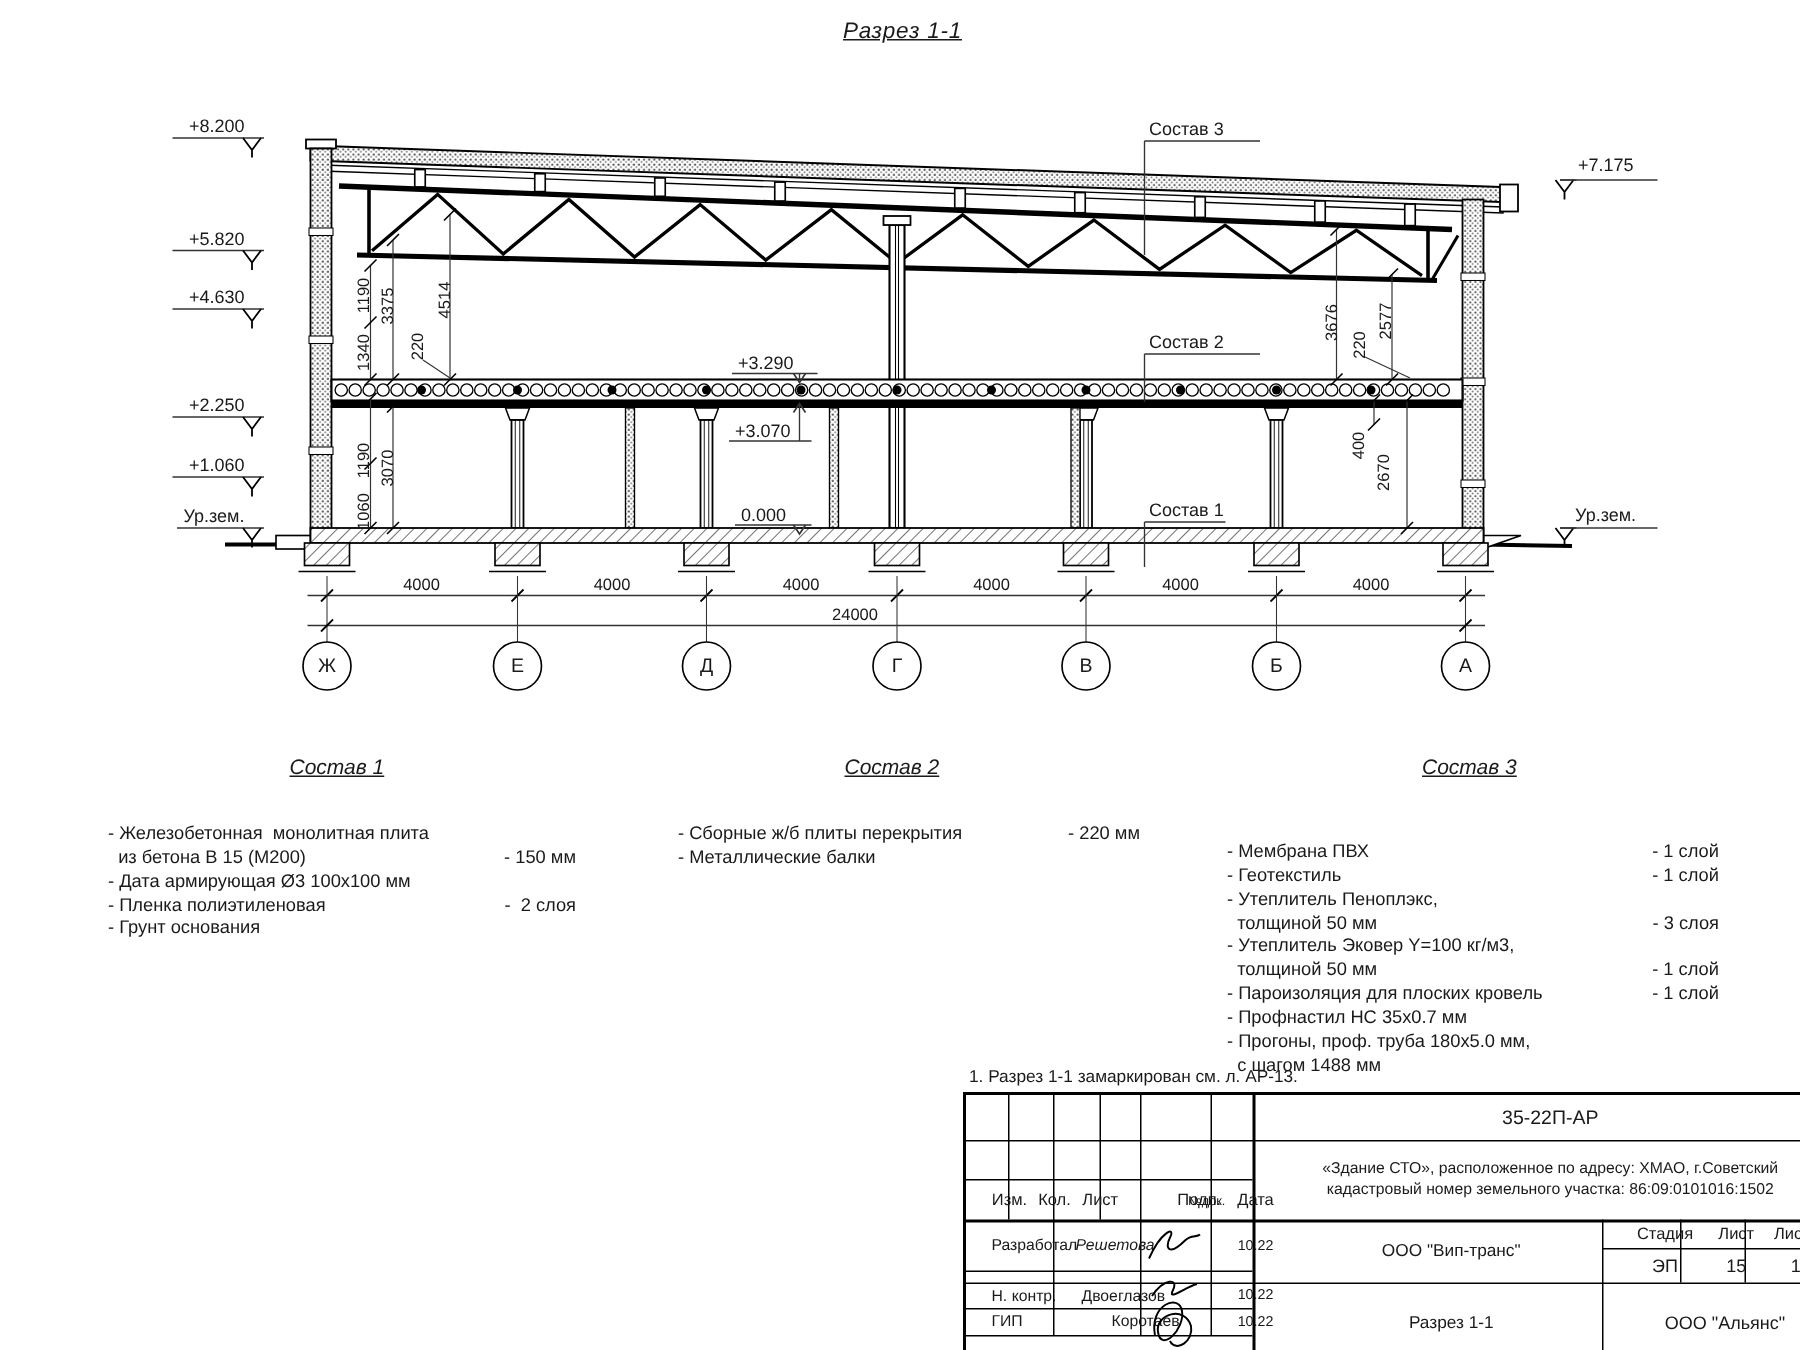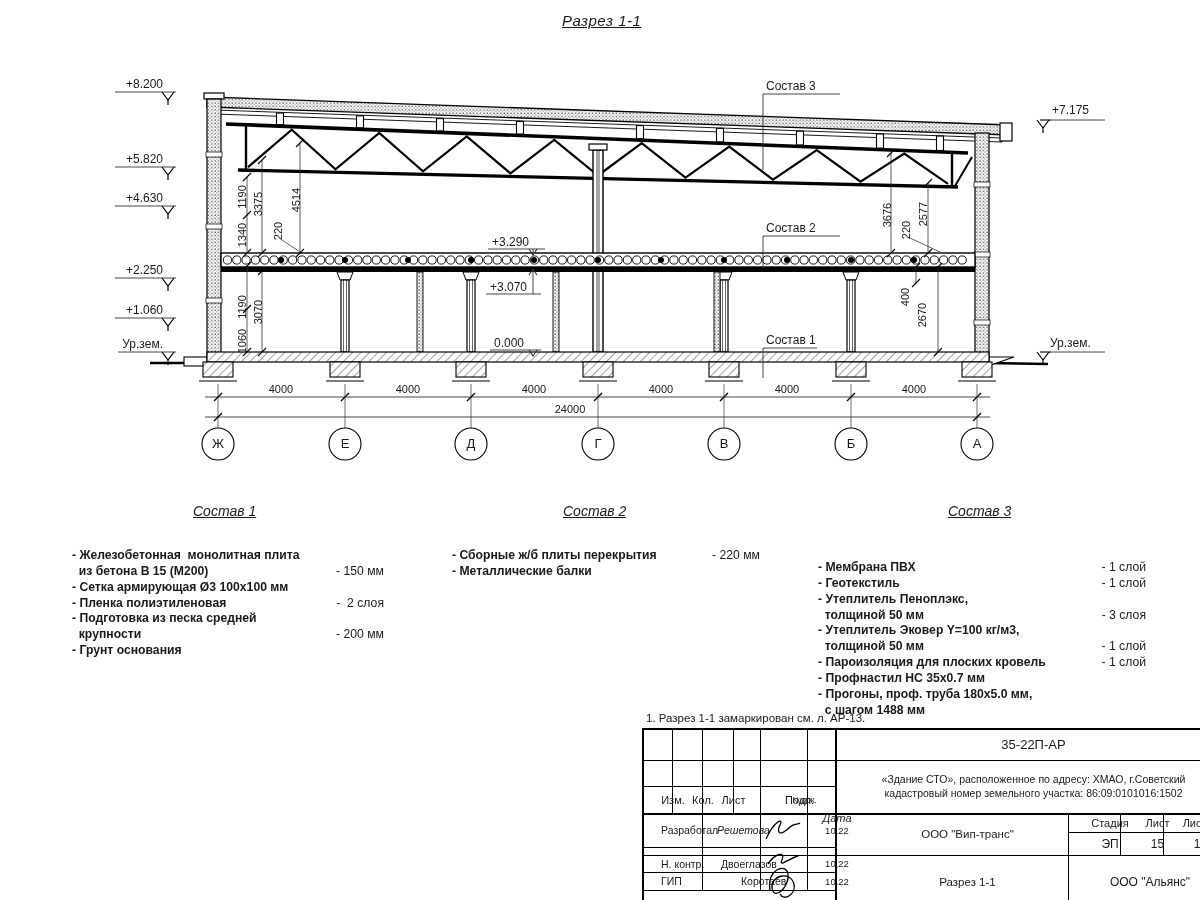--- a/index.html
+++ b/index.html
@@ -3,21 +3,21 @@
 <meta charset="utf-8">
 <style>
   html,body{margin:0;padding:0;background:#e8e8e8;}
   .page{position:relative;width:1200px;height:900px;background:#ffffff;overflow:hidden;
         font-family:"Liberation Sans",sans-serif;color:#1a1a1a;}
   .abs{position:absolute;}
   .drw-title{font-size:15px;font-style:italic;text-decoration:underline;letter-spacing:.5px;}
   .sostav-h{font-size:14px;font-style:italic;text-decoration:underline;}
   .sostav-list{font-size:12.2px;line-height:1.3;}
   .s-row{display:flex;justify-content:space-between;align-items:flex-end;}
-  .s-text{white-space:pre;font-weight:bold;}
+  .s-text{white-space:pre;}
   .s-val{white-space:pre;margin-left:8px;}
   .note{font-size:11.5px;}
   
   .tb{position:absolute;left:642px;top:728px;width:600px;height:180px;font-size:11px;}
   .tb .hl{position:absolute;background:#000;height:1px;}
   .tb .vl{position:absolute;background:#000;width:1px;}
   .tb .thick{height:2px;}
   .tb .vthick{width:2px;}
   .cell{position:absolute;display:flex;align-items:center;justify-content:center;text-align:center;margin-left:16px;}
   .cell.left{justify-content:flex-start;text-align:left;}
@@ -390,30 +390,26 @@
     <text class="axtxt" x="977" y="448" text-anchor="middle">А</text>
   </svg>
 
   <div class="abs sostav-h" style="left:193px;top:503px;">Состав 1</div>
   <div class="abs sostav-list" style="left:72px;top:548px;width:312px;">
       <div class="s-row">
         <div class="s-text">- Железобетонная  монолитная плита<br>  из бетона В 15 (М200)</div>
         <div class="s-val">- 150 мм</div>
       </div>
       <div class="s-row">
-        <div class="s-text">- Сетка армирующая Ø3 100х100 мм</div>
+        <div class="s-text">- Дата армирующая Ø3 100х100 мм</div>
         <div class="s-val"></div>
       </div>
       <div class="s-row">
         <div class="s-text">- Пленка полиэтиленовая</div>
         <div class="s-val">-  2 слоя</div>
-      </div>
-      <div class="s-row">
-        <div class="s-text">- Подготовка из песка средней<br>  крупности</div>
-        <div class="s-val">- 200 мм</div>
       </div>
       <div class="s-row">
         <div class="s-text">- Грунт основания</div>
         <div class="s-val"></div>
       </div>
     </div>
 
   <div class="abs sostav-h" style="left:563px;top:503px;">Состав 2</div>
   <div class="abs sostav-list" style="left:452px;top:548px;width:308px;">
       <div class="s-row">
@@ -487,21 +483,21 @@
     <div class="cell" style="left:193px;top:32px;width:365px;height:53px;flex-direction:column;font-size:10.5px;line-height:1.3;">
       <div>«Здание СТО», расположенное по адресу: ХМАО, г.Советский</div>
       <div>кадастровый номер земельного участка: 86:09:0101016:1502</div>
     </div>
 
     <div class="cell" style="left:0;top:58px;width:30px;height:27px;">Изм.</div>
     <div class="cell" style="left:30px;top:58px;width:30px;height:27px;">Кол.</div>
     <div class="cell" style="left:60px;top:58px;width:31px;height:27px;">Лист</div>
     <div class="cell" style="left:91px;top:58px;width:27px;height:27px;font-size:8.5px;padding-left:42px;">№док.</div>
     <div class="cell" style="left:118px;top:58px;width:47px;height:27px;">Подп.</div>
-    <div class="cell" style="left:165px;top:76px;width:28px;height:27px;font-style:italic;">Дата</div>
+    <div class="cell" style="left:165px;top:58px;width:28px;height:27px;">Дата</div>
 
     <div class="cell left" style="left:3px;top:85px;width:57px;height:34px;font-size:10.5px;">Разработал</div>
     <div class="cell left" style="left:59px;top:85px;width:55px;height:34px;font-size:10.5px;font-style:italic;">Решетова</div>
     <div class="cell" style="left:165px;top:85px;width:28px;height:34px;font-size:9.5px;">10.22</div>
     <div class="cell left" style="left:3px;top:127px;width:57px;height:17px;font-size:10.5px;text-align:center;">Н. контр.</div>
     <div class="cell left" style="left:63px;top:127px;width:55px;height:17px;font-size:10.5px;">Двоеглазов</div>
     <div class="cell" style="left:165px;top:127px;width:28px;height:17px;font-size:9.5px;">10.22</div>
     <div class="cell left" style="left:3px;top:144px;width:57px;height:18px;font-size:10.5px;">ГИП</div>
     <div class="cell left" style="left:63px;top:144px;width:55px;height:18px;font-size:10.5px;padding-left:20px;">Коротаев</div>
     <div class="cell" style="left:165px;top:144px;width:28px;height:18px;font-size:9.5px;">10.22</div>

